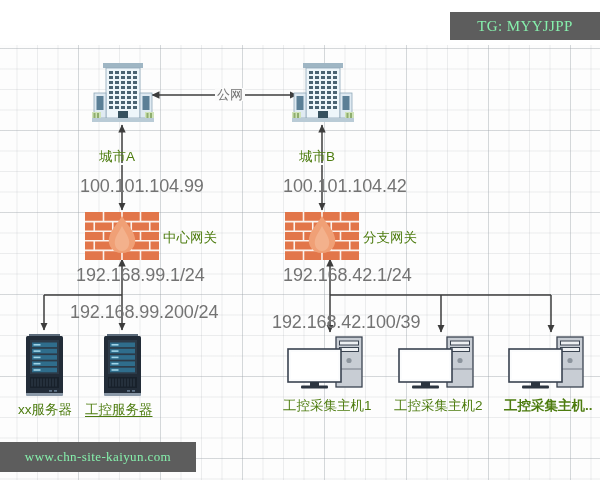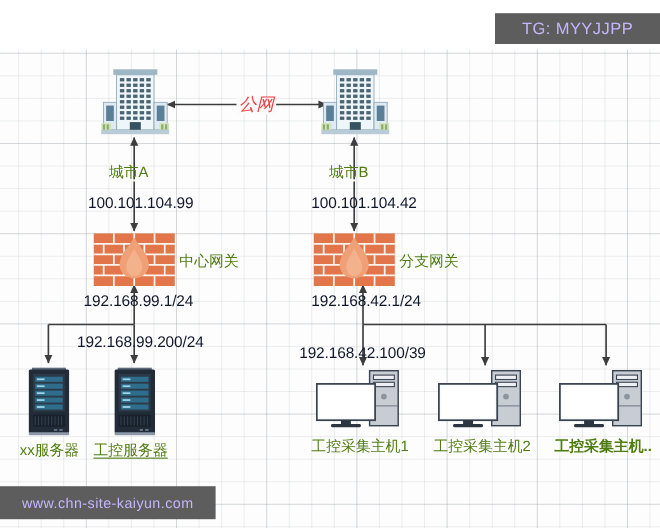--- a/index.html
+++ b/index.html
@@ -52,57 +52,57 @@
     left: 0;
     top: 0;
     width: 600px;
     height: 480px;
   }
   .node {
     position: absolute;
   }
   .lbl-ip {
     position: absolute;
-    font-size: 14px;
-    color: #0f172a;
+    font-size: 18px;
+    color: #737373;
     white-space: nowrap;
     line-height: 1;
     letter-spacing: -0.1px;
   }
   .lbl-cn {
     position: absolute;
     font-size: 13.5px;
     color: #4d7c0f;
     white-space: nowrap;
     line-height: 1;
   }
   .lbl-underline {
     text-decoration: underline;
     text-underline-offset: 2px;
   }
   .edge-lbl {
     position: absolute;
-    font-size: 16px;
-    color: #ef4444;
+    font-size: 13px;
+    color: #737373;
     background: #fbfbfb;
     padding: 0 2px;
     white-space: nowrap;
     line-height: 1;
-    font-style: italic;
   }
   
   .watermark {
     position: absolute;
     background: #5d5d5d;
-    color: #c4b5fd;
+    color: #86efac;
     font-size: 15px;
     letter-spacing: 0.4px;
     display: flex;
     align-items: center;
     justify-content: center;
+    font-family: Liberation Serif, serif;
   }
   #wm-top {
     right: 0;
     top: 12px;
     width: 150px;
     height: 28px;
   }
   #wm-bottom {
     left: 0;
     bottom: 8px;

